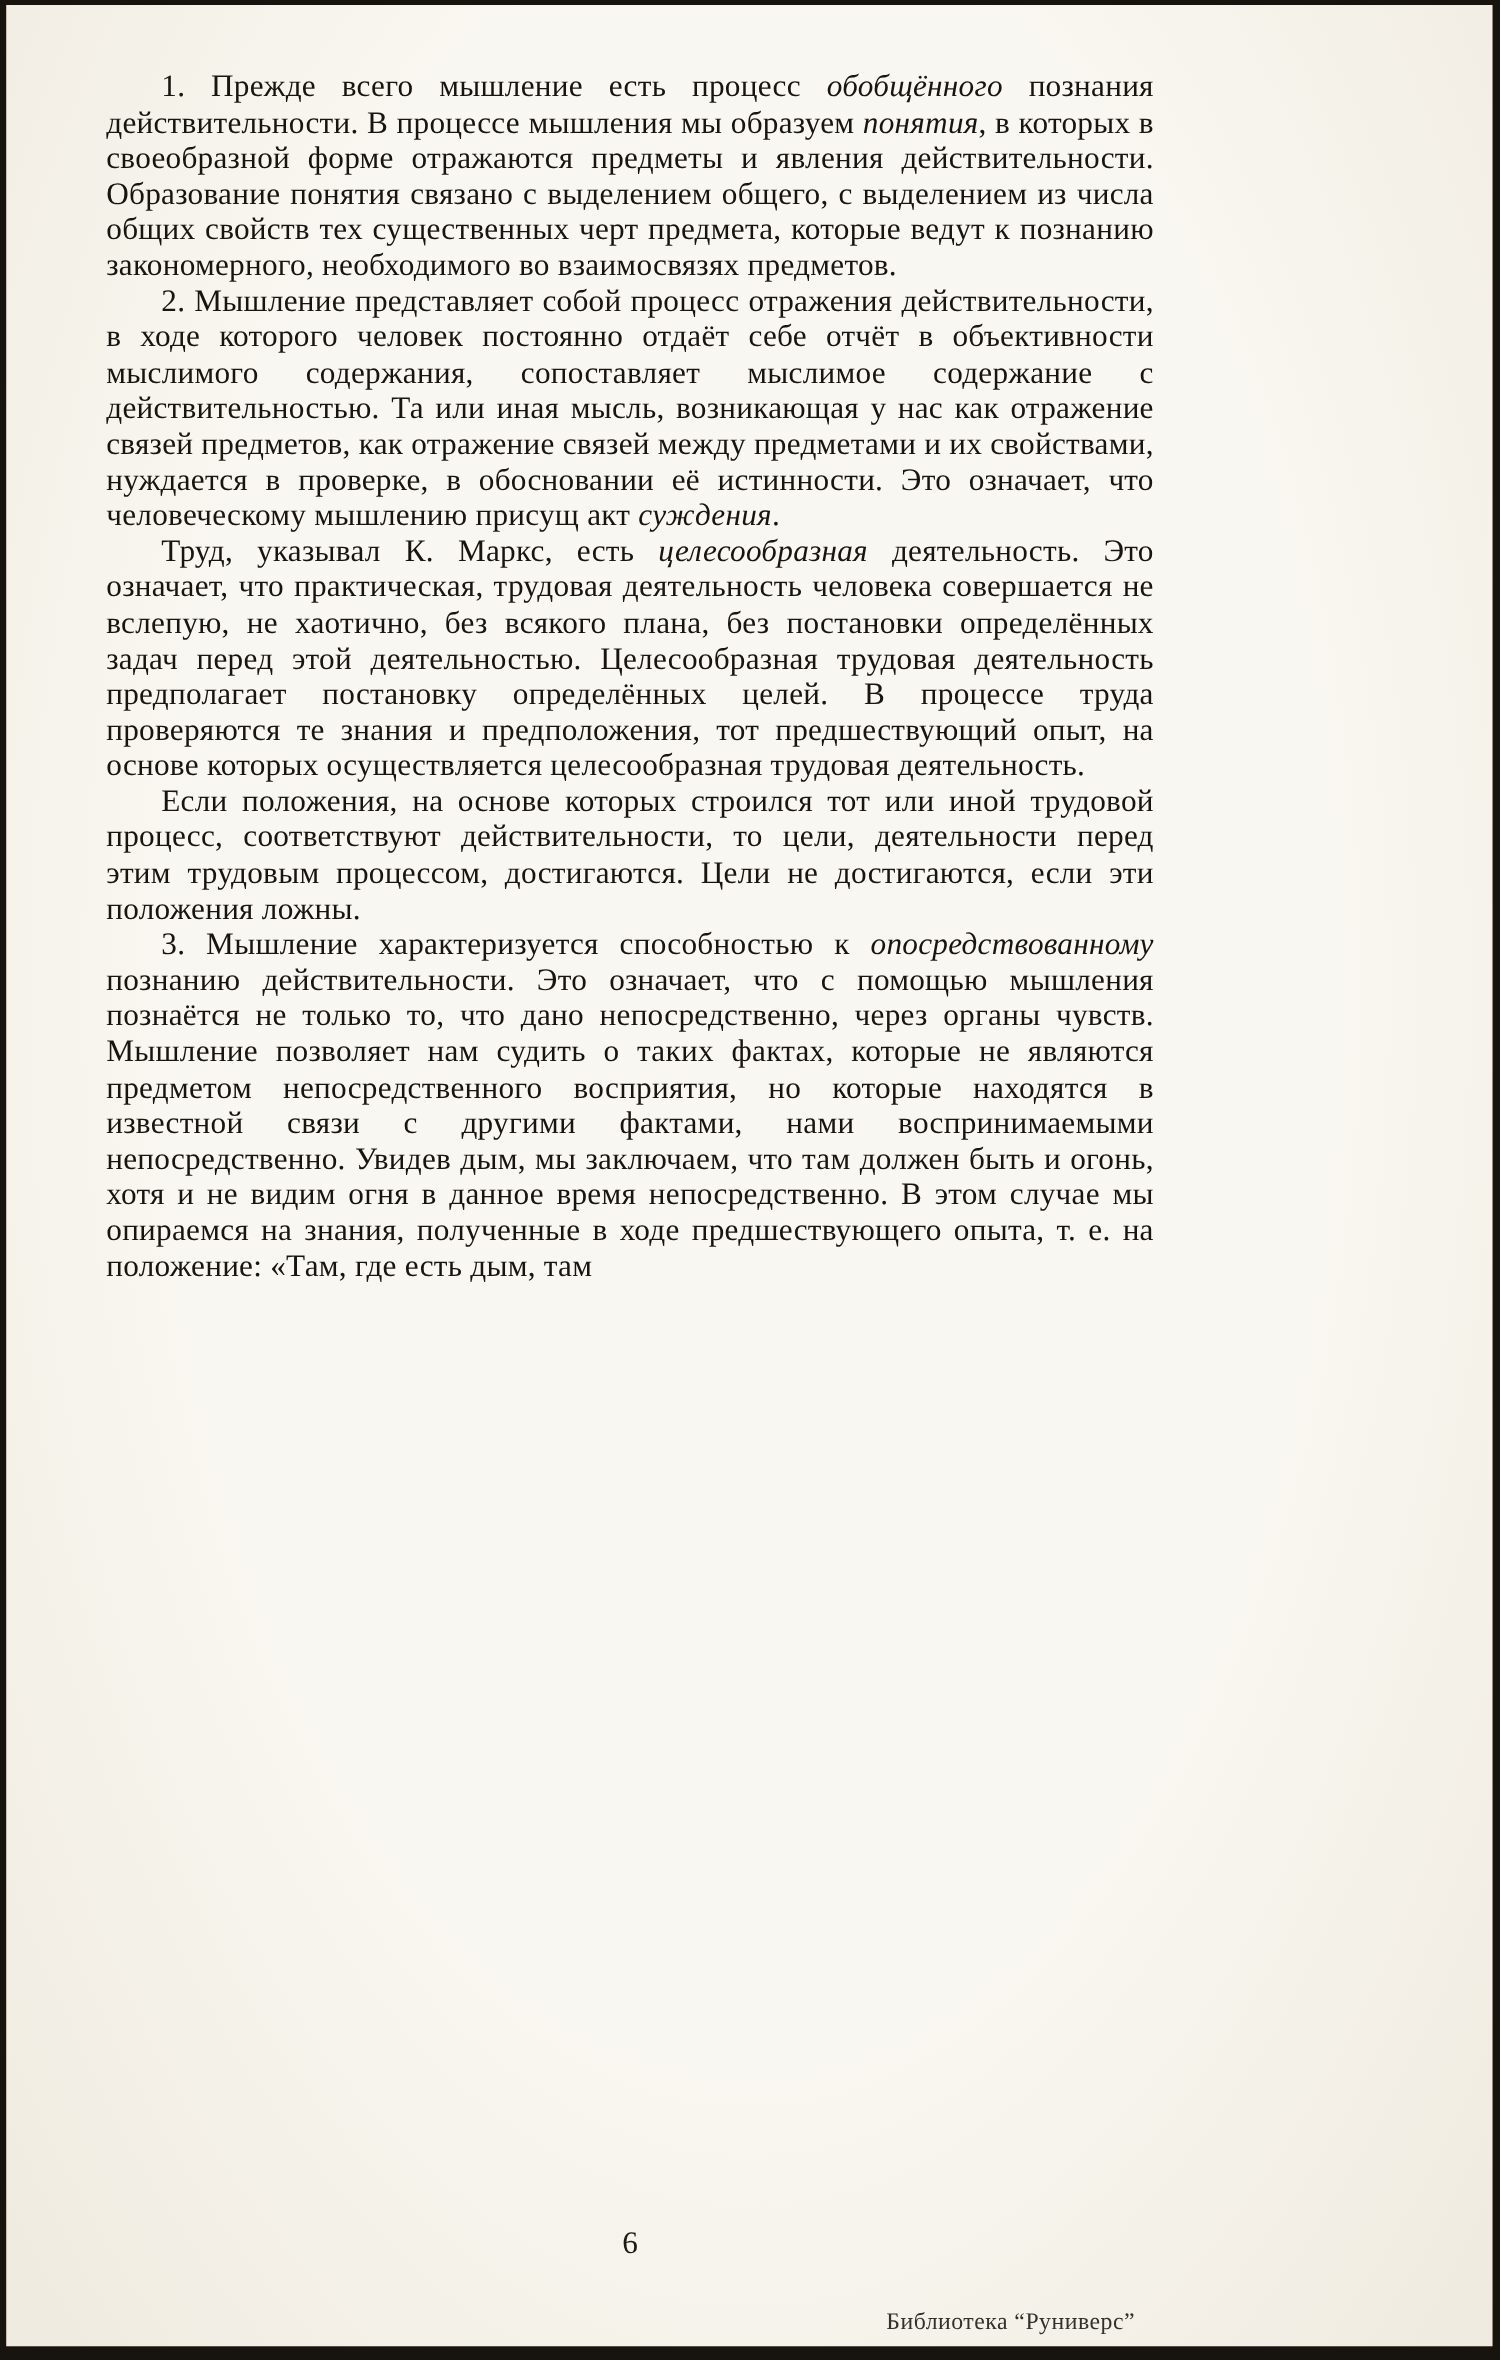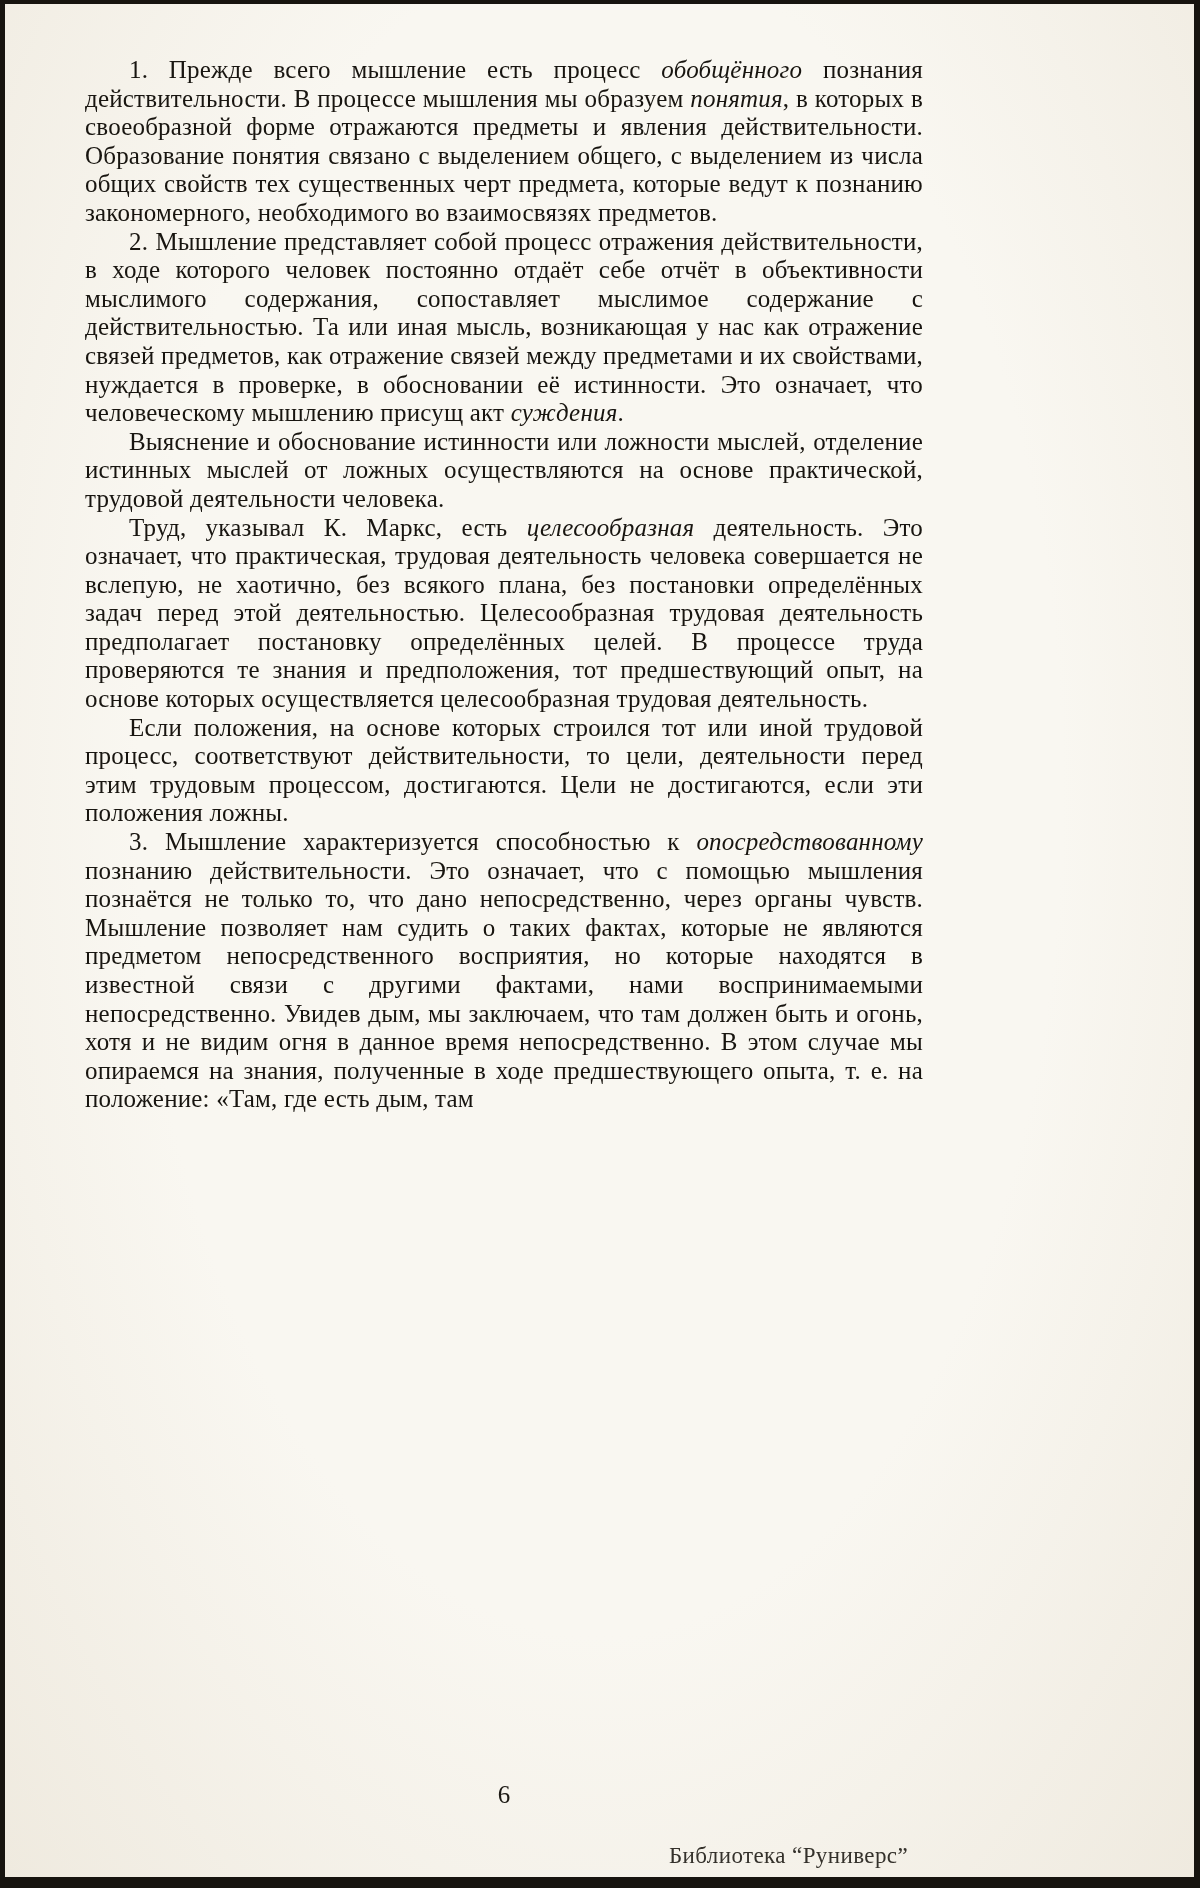--- a/index.html
+++ b/index.html
@@ -53,35 +53,34 @@
     width: 838px;
     bottom: 68px;
     text-align: center;
     font-size: 25px;
     color: #1c1914;
   }
   .watermark {
     position: absolute;
     right: 286px;
     bottom: 8px;
-    font-size: 23px;
+    font-size: 19px;
     color: #34312b;
     letter-spacing: 0.4px;
     white-space: nowrap;
   }
 </style>
 </head>
 <body>
 
 <div class="scan-page">
   <div class="page-inner">
     <div class="text-block">
         <p class="para"><span>1. Прежде всего мышление есть процесс </span><span class="it">обобщённого</span><span> познания действительности. В процессе мышления мы образуем </span><span class="it">понятия</span><span>, в которых в своеобразной форме отражаются предметы и явления действительности. Образование понятия связано с выделением общего, с выделением из числа общих свойств тех существенных черт предмета, которые ведут к познанию закономерного, необходимого во взаимосвязях предметов.</span></p>
         <p class="para"><span>2. Мышление представляет собой процесс отражения действительности, в ходе которого человек постоянно отдаёт себе отчёт в объективности мыслимого содержания, сопоставляет мыслимое содержание с действительностью. Та или иная мысль, возникающая у нас как отражение связей предметов, как отражение связей между предметами и их свойствами, нуждается в проверке, в обосновании её истинности. Это означает, что человеческому мышлению присущ акт </span><span class="it">суждения</span><span>.</span></p>
-        <p class="para"><span>Выяснение и обоснование истинности или ложности мыслей, отделение истинных мыслей от ложных осуществляются на основе практической, трудовой деятельности человека.</span></p>
         <p class="para"><span>Труд, указывал К. Маркс, есть </span><span class="it">целесообразная</span><span> деятельность. Это означает, что практическая, трудовая деятельность человека совершается не вслепую, не хаотично, без всякого плана, без постановки определённых задач перед этой деятельностью. Целесообразная трудовая деятельность предполагает постановку определённых целей. В процессе труда проверяются те знания и предположения, тот предшествующий опыт, на основе которых осуществляется целесообразная трудовая деятельность.</span></p>
         <p class="para"><span>Если положения, на основе которых строился тот или иной трудовой процесс, соответствуют действительности, то цели, деятельности перед этим трудовым процессом, достигаются. Цели не достигаются, если эти положения ложны.</span></p>
         <p class="para"><span>3. Мышление характеризуется способностью к </span><span class="it">опосредствованному</span><span> познанию действительности. Это означает, что с помощью мышления познаётся не только то, что дано непосредственно, через органы чувств. Мышление позволяет нам судить о таких фактах, которые не являются предметом непосредственного восприятия, но которые находятся в известной связи с другими фактами, нами воспринимаемыми непосредственно. Увидев дым, мы заключаем, что там должен быть и огонь, хотя и не видим огня в данное время непосредственно. В этом случае мы опираемся на знания, полученные в ходе предшествующего опыта, т. е. на положение: «Там, где есть дым, там</span></p>
       </div>
     <div class="page-number">6</div>
     <div class="watermark">Библиотека “Руниверс”</div>
   </div>
 </div>
 
 </body></html>

